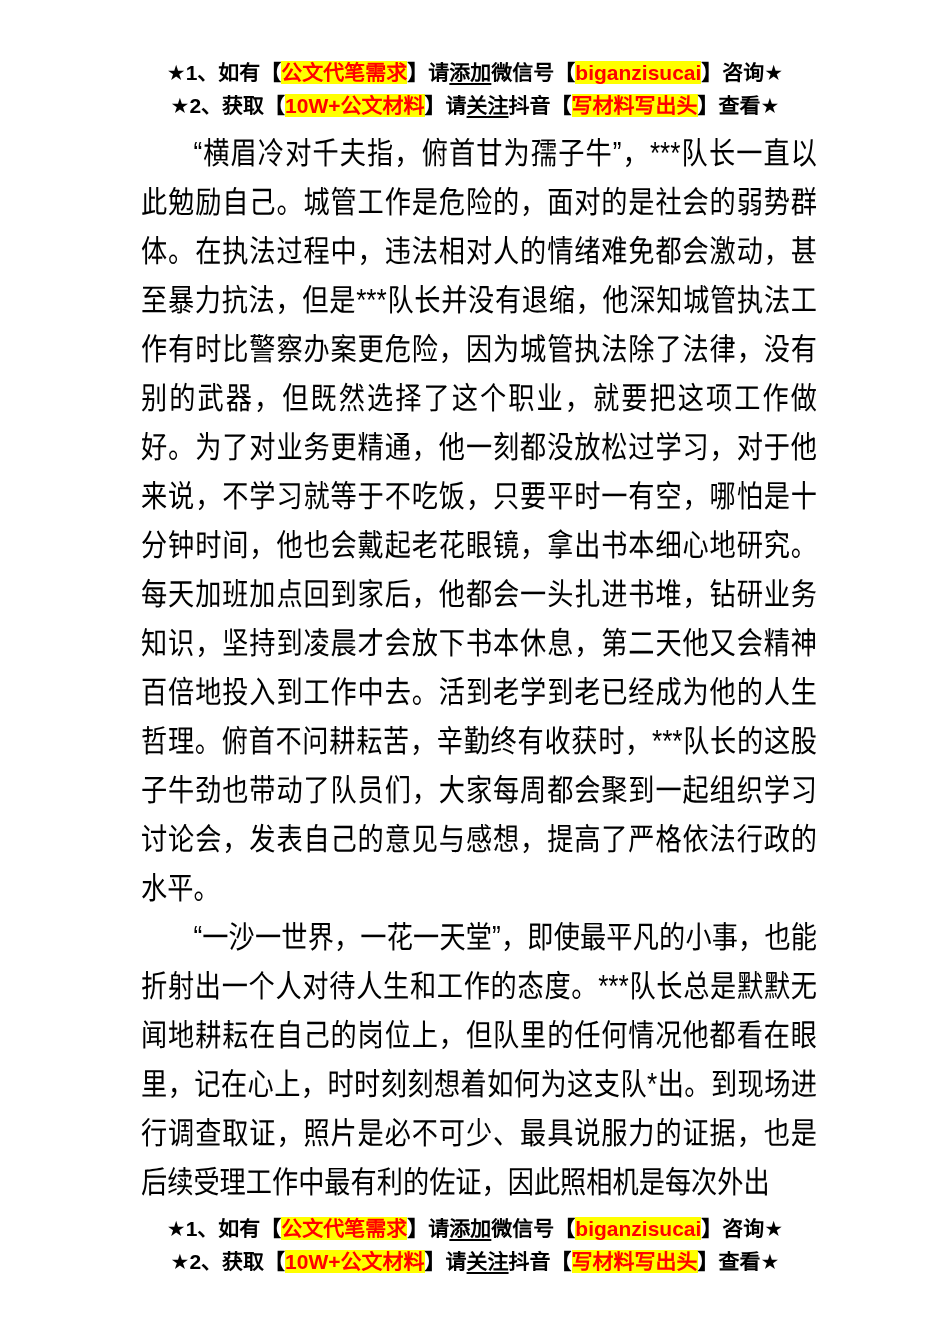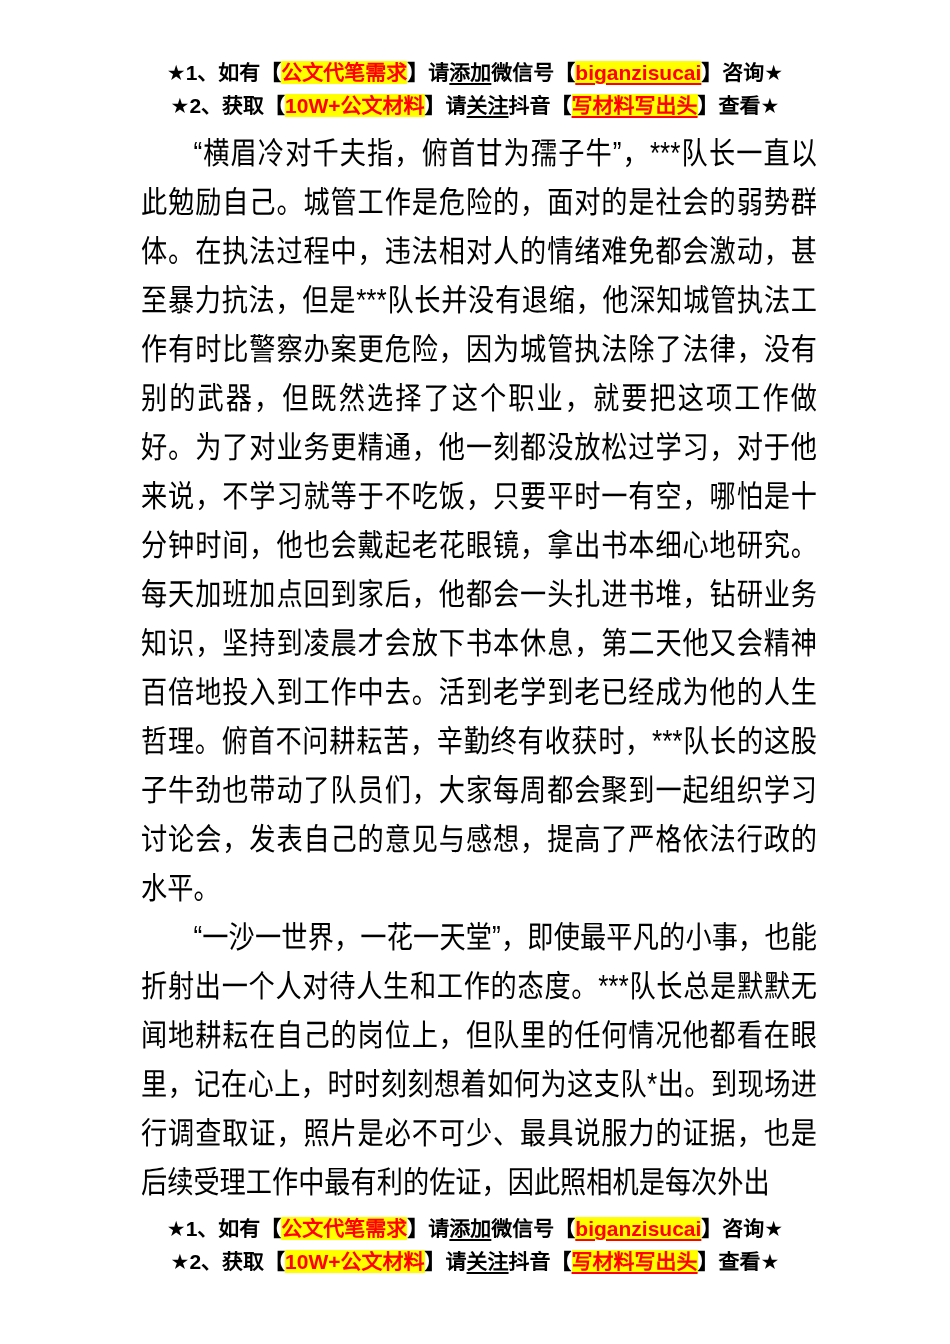--- a/index.html
+++ b/index.html
@@ -45,21 +45,20 @@
     text-decoration-thickness: 2px;
     text-underline-offset: 3px;
   }
   .seg-highlight {
     color: var(--red);
     background: var(--yellow);
   }
   .seg-highlight-underline {
     color: var(--red);
     background: var(--yellow);
-    text-decoration: underline;
     text-decoration-thickness: 2px;
     text-underline-offset: 3px;
   }
   
   .doc-body {
     position: absolute;
     left: 141px;
     top: 129px;
     width: 800px;
     transform: scaleX(0.845);

